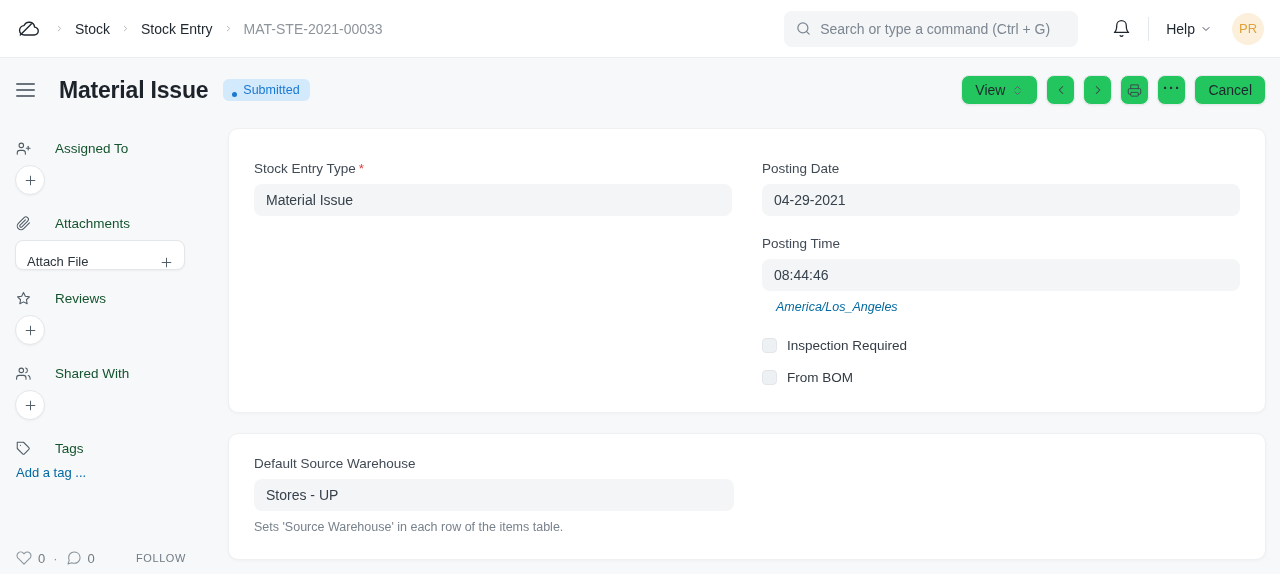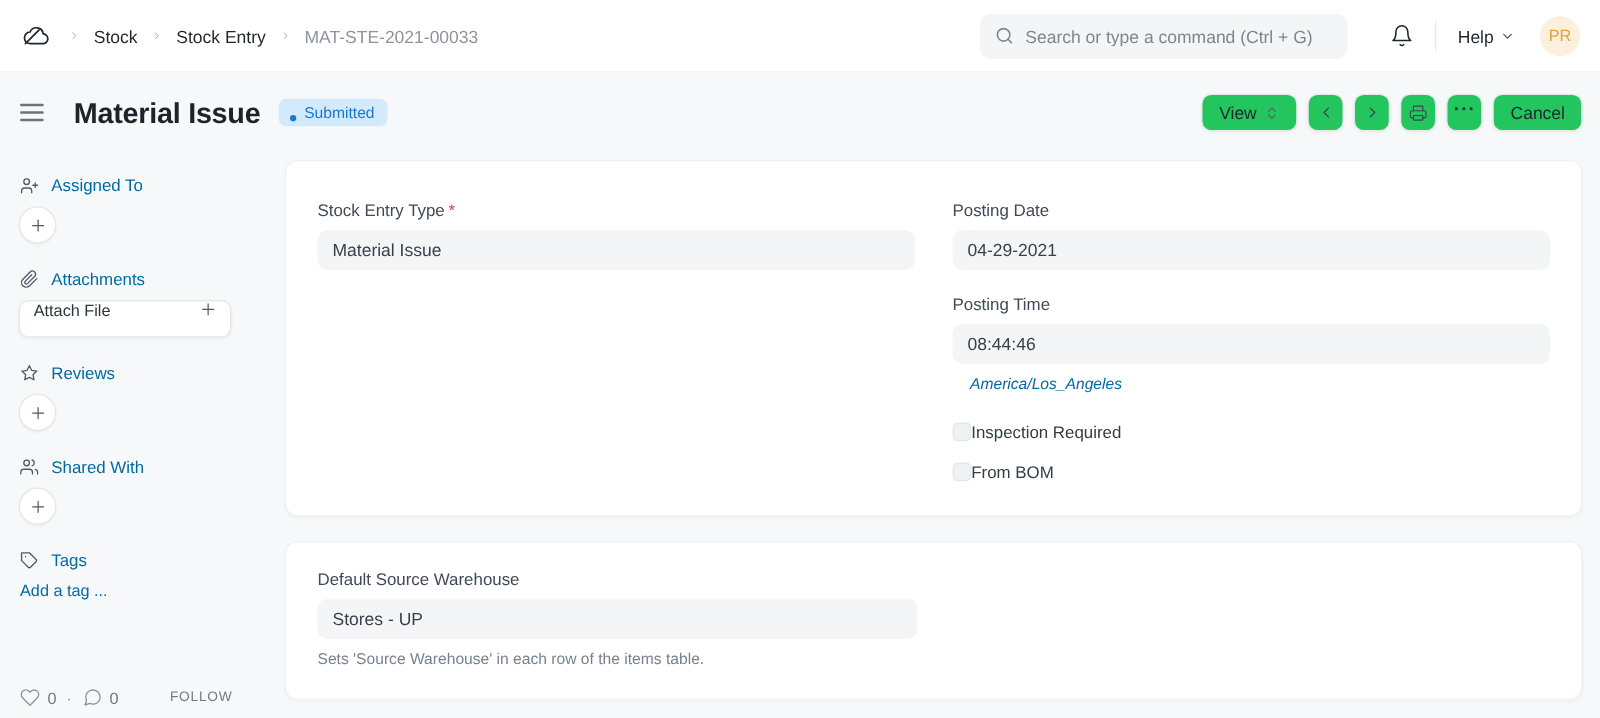--- a/index.html
+++ b/index.html
@@ -49,27 +49,27 @@
   .btn .sort-ic { width:13px; height:13px; margin-left:6px; stroke:#59626b; }
   .btn .chev { width:14px; height:14px; }
   .btn .print-ic { width:15px; height:15px; stroke-width:1.5; }
   .btn .dots { font-size:15px; letter-spacing:1px; color:#2a323a; font-weight:700; line-height:1; padding-bottom:6px; }
 
   
   .content { display:flex; align-items:flex-start; }
 
   .sidebar { width:228px; flex:none; padding:21px 16px 0 16px; }
   .sb-section { margin-bottom:18px; }
-  .sb-label { display:flex; align-items:center; gap:10px; height:20px; font-size:13.5px; color:#0369a1; margin-bottom:7px; }
+  .sb-label { display:flex; align-items:center; gap:24px; height:20px; font-size:13.5px; color:#14532d; margin-bottom:7px; }
   .sb-label svg { width:15px; height:15px; stroke:#4e5a65; fill:none; stroke-width:1.7; stroke-linecap:round; stroke-linejoin:round; flex:none; }
   .plus-circle { width:30px; height:30px; border-radius:50%; background:#fff; border:1px solid #e4e7ea;
                  box-shadow:0 1px 2px rgba(25,39,52,.05); display:flex; align-items:center; justify-content:center; cursor:pointer; margin-left:-1px; }
   .plus-circle svg { width:13px; height:13px; stroke:#4e5a65; stroke-width:1.8; stroke-linecap:round; fill:none; }
   .attach-btn { width:170px; height:30px; background:#fff; border:1px solid #e4e7ea; border-radius:8px;
-                box-shadow:0 1px 2px rgba(25,39,52,.05); display:flex; align-items:flex-start; justify-content:space-between;
+                box-shadow:0 1px 2px rgba(25,39,52,.05); display:flex; align-items:flex-end; justify-content:space-between;
                 padding:0 11px; font-size:13px; color:#2c343c; cursor:pointer; margin-left:-1px; }
   .attach-btn svg { width:13px; height:13px; stroke:#4e5a65; stroke-width:1.8; stroke-linecap:round; fill:none; }
   .add-tag { font-size:13px; color:#0369a1; cursor:pointer; margin-top:2px; }
 
   .sb-footer { position:absolute; left:16px; bottom:8px; width:170px; display:flex; align-items:center; gap:6px;
                font-size:13px; color:#6f7a84; }
   .sb-footer svg { width:16px; height:16px; stroke:#8a949d; fill:none; stroke-width:1.6; stroke-linecap:round; stroke-linejoin:round; }
   .sb-footer .mid-dot { color:#8a949d; padding:0 2px; }
   .follow { margin-left:auto; font-size:11px; font-weight:500; letter-spacing:0.6px; color:#6f7a84; cursor:pointer; }
 
@@ -81,21 +81,21 @@
 
   .field { margin-bottom:20px; }
   .field-label { font-size:13.5px; color:#404a54; margin-bottom:8px; }
   .req { color:#e03e3e; margin-left:3px; }
   .field input { width:100%; height:32px; background:#f4f5f6; border:none; outline:none; border-radius:8px;
                  padding:0 12px; font-size:14px; color:#36414c; font-family:"Liberation Sans","DejaVu Sans",sans-serif; }
   .tz-note { font-size:12.5px; color:#0369a1; margin:-11px 0 20px 14px;font-style:italic; }
   .field-desc { font-size:12.5px; color:#78828c; margin-top:9px; }
   .narrow { max-width:480px; }
 
-  .checkbox-row { display:flex; align-items:center; margin-top:17px; cursor:pointer; }
+  .checkbox-row { display:flex; align-items:center; gap:10px; margin-top:17px; cursor:pointer; }
   .checkbox-row.firstcb { margin-top:24px; }
   .checkbox { width:15px; height:15px; border-radius:4px; background:#eef1f4; border:1px solid #e2e6ea; flex:none; }
   .checkbox-label { font-size:13.5px; color:#333c45; }
 </style>
 </head>
 <body>
 
 <div class="navbar">
   <div class="logo">
     <svg viewBox="0 0 28 24">

